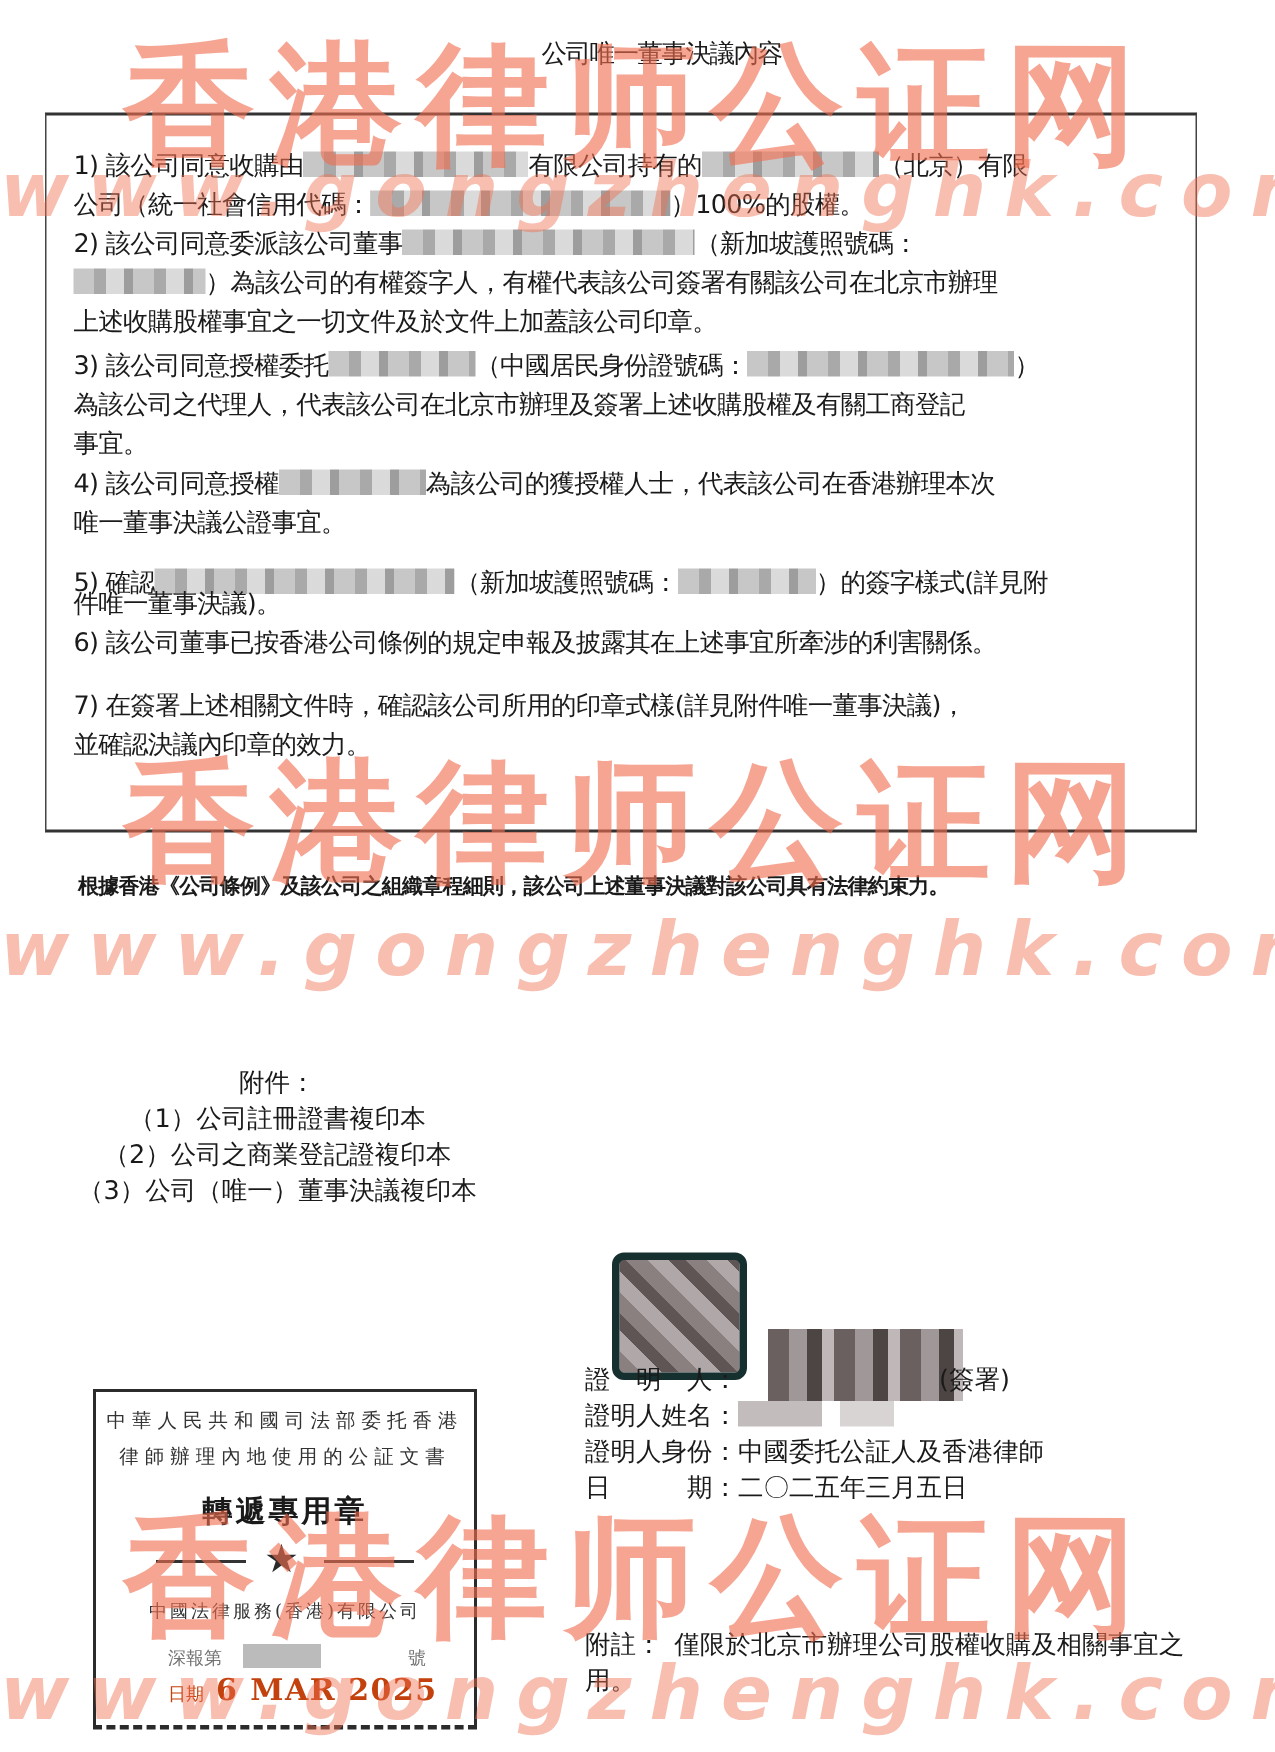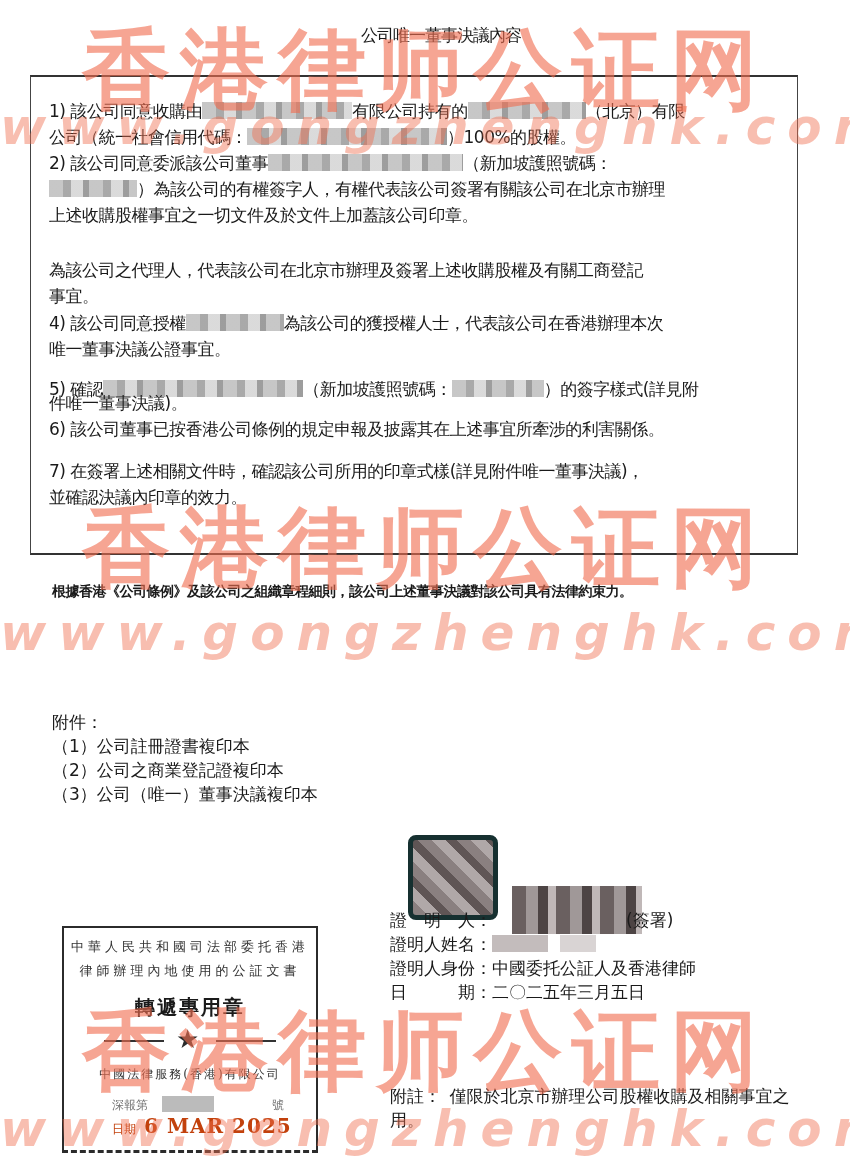--- a/index.html
+++ b/index.html
@@ -14,21 +14,21 @@
   .box { left:30px; top:75px; width:766px; height:476px;
     border-top:2px solid #333; border-bottom:2px solid #333;
     border-left:1.5px solid #444; border-right:1.5px solid #444; }
   .clause { position:absolute; left:18px; width:745px; font-size:17px; line-height:24px;
     font-family:"DejaVu Sans","Liberation Sans",sans-serif; letter-spacing:-0.5px; white-space:nowrap; }
   .blur { display:inline-block; height:17px; vertical-align:-2px;
     background:repeating-linear-gradient(90deg,#bdbdbd 0 14px,#9a9a9a 14px 22px,#d4d4d4 22px 34px,#8c8c8c 34px 40px); opacity:.85; }
   .conclusion { left:52px; top:578px; width:760px; font-size:14px; line-height:26px; font-weight:bold;
     font-family:"DejaVu Sans","Liberation Sans",sans-serif; letter-spacing:-0.5px; }
   .attach { left:52px; top:710px; font-size:17px; line-height:24px;
-    font-family:"DejaVu Sans","Liberation Sans",sans-serif; }
+    font-family:"DejaVu Sans","Liberation Sans",sans-serif;text-align:center; }
   .attach div { white-space:nowrap; }
   .seal-sig { left:408px; top:835px; width:80px; height:75px; border:5px solid #163030; border-radius:8px;
     background:repeating-linear-gradient(45deg,#8a8080 0 10px,#b0a8a8 10px 20px,#5f5555 20px 28px); }
   .sig-blur { left:512px; top:886px; width:130px; height:48px;
     background:repeating-linear-gradient(90deg,#6a6060 0 14px,#a09898 14px 26px,#4d4444 26px 36px,#c0b8b8 36px 44px); }
   .certifier { left:390px; top:908px; font-size:17px; line-height:24px;
     font-family:"DejaVu Sans","Liberation Sans",sans-serif; }
   .certifier .row { white-space:nowrap; }
   .note { left:390px; top:1068px; width:420px; font-size:17px; line-height:24px;
     font-family:Liberation Serif, serif;margin-top:17px; }
@@ -63,20 +63,23 @@
   <div class="clause" style="top:48px">
     <span>公司（統一社會信用代碼：</span><span class="blur" style="width:200px"></span><span>）100%的股權。</span>
   </div>
   <div class="clause" style="top:74px">
     <span>2)  該公司同意委派該公司董事</span><span class="blur" style="width:195px"></span><span>（新加坡護照號碼：</span>
   </div>
   <div class="clause" style="top:100px">
     <span class="blur" style="width:88px"></span><span>）為該公司的有權簽字人，有權代表該公司簽署有關該公司在北京市辦理</span>
   </div>
   <div class="clause" style="top:126px">上述收購股權事宜之一切文件及於文件上加蓋該公司印章。</div>
+  <div class="clause" style="top:155px">
+    <span>3)  該公司同意授權委托</span><span class="blur" style="width:98px"></span><span>（中國居民身份證號碼：</span><span class="blur" style="width:178px"></span><span>）</span>
+  </div>
   <div class="clause" style="top:207px">事宜。</div>
   <div class="clause" style="top:181px">為該公司之代理人，代表該公司在北京市辦理及簽署上述收購股權及有關工商登記</div>
   <div class="clause" style="top:234px">
     <span>4)  該公司同意授權</span><span class="blur" style="width:98px"></span><span>為該公司的獲授權人士，代表該公司在香港辦理本次</span>
   </div>
   <div class="clause" style="top:260px">唯一董事決議公證事宜。</div>
   <div class="clause" style="top:300px">
     <span>5)  確認</span><span class="blur" style="width:200px"></span><span>（新加坡護照號碼：</span><span class="blur" style="width:92px"></span><span>）的簽字樣式(詳見附</span>
   </div>
   <div class="clause" style="top:314px">件唯一董事決議)。</div>

